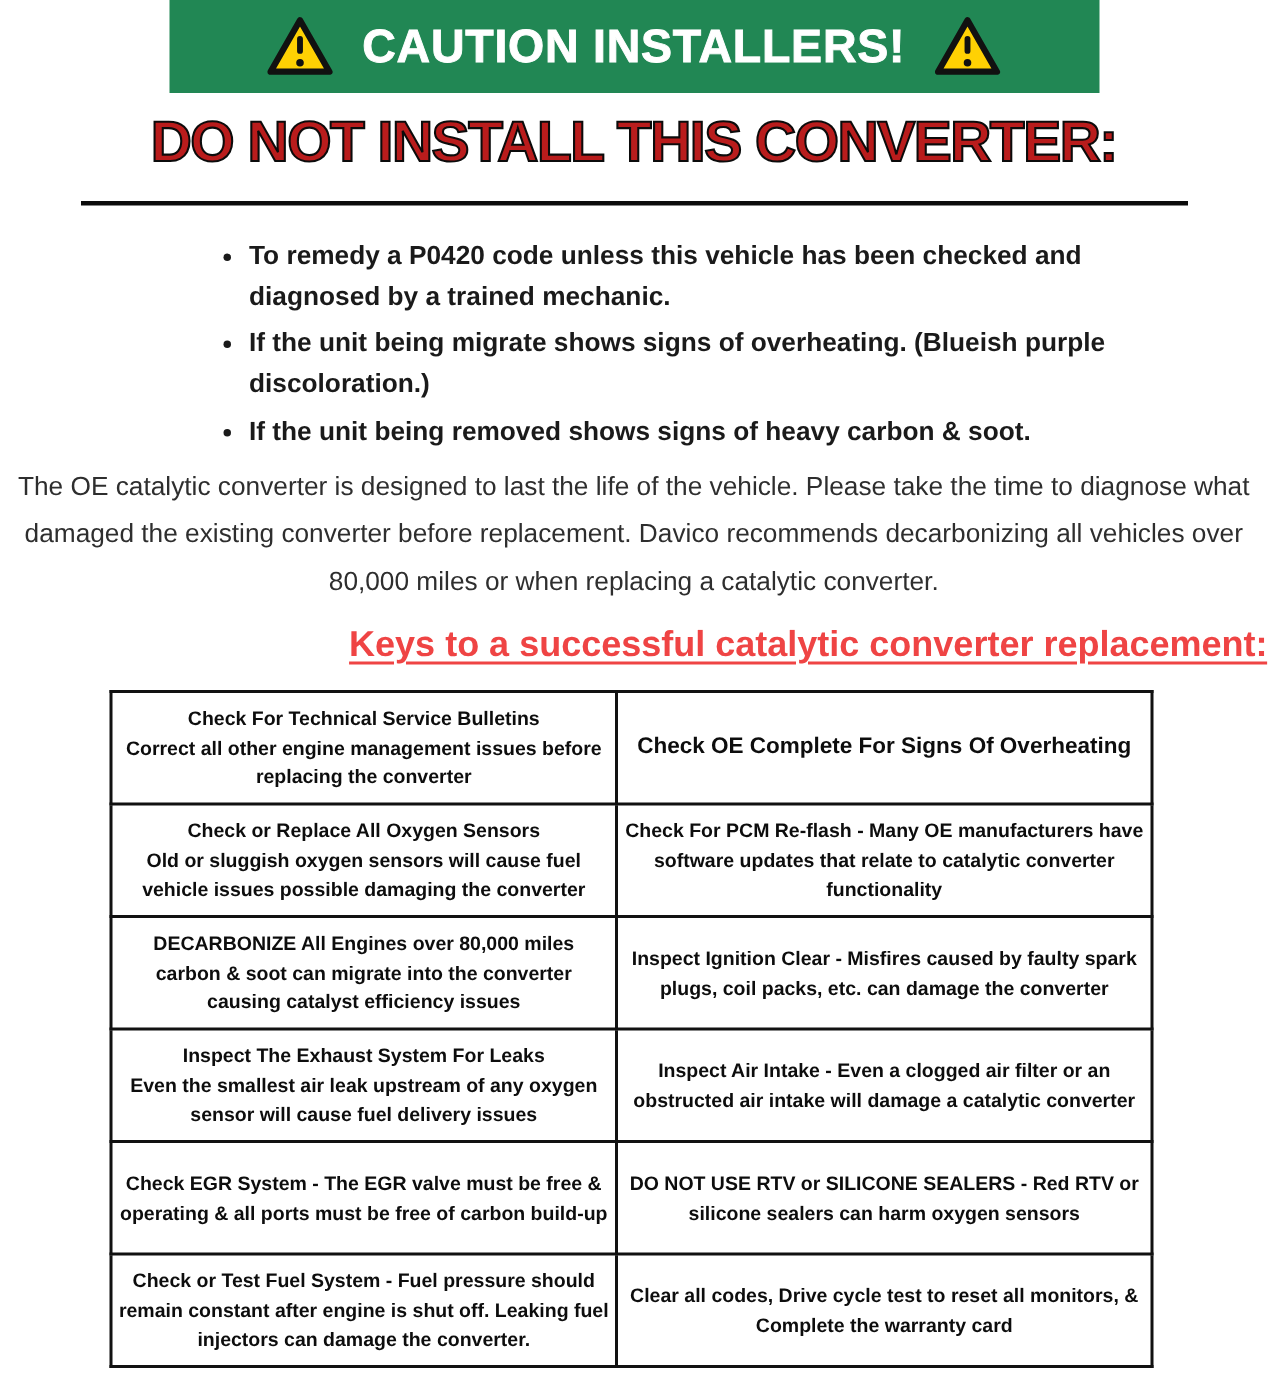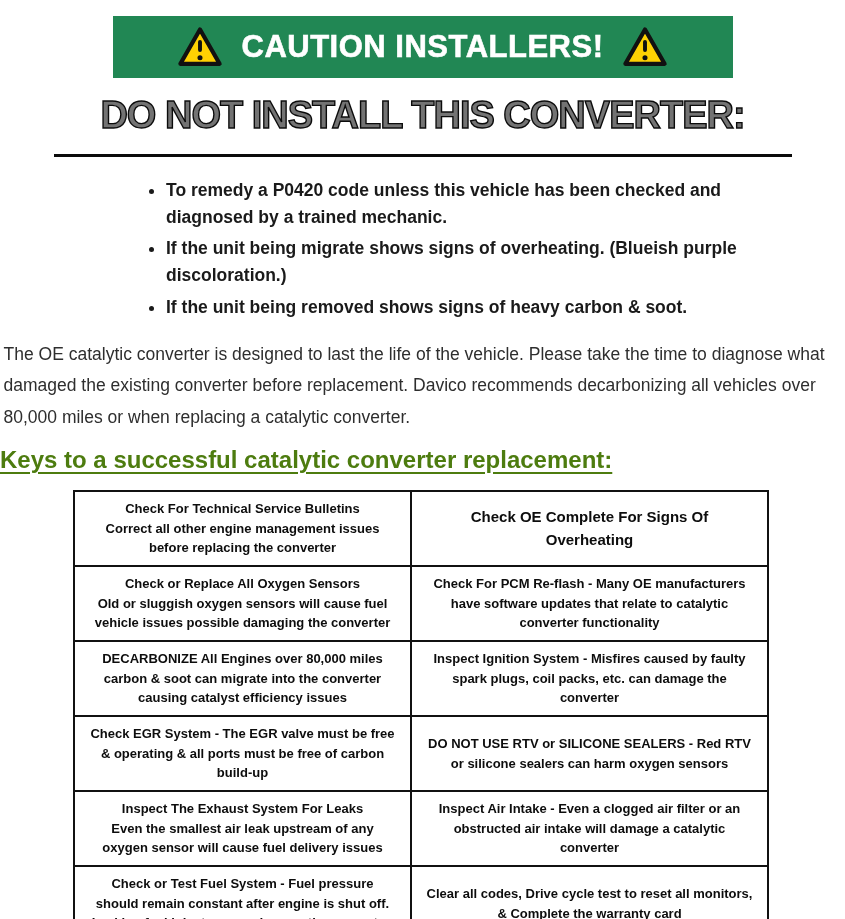--- a/index.html
+++ b/index.html
@@ -14,21 +14,21 @@
     height: 919px;
     background: #ffffff;
     overflow: hidden;
     position: relative;
   }
 
   
   .banner {
     width: 620px;
     height: 62px;
-    margin: 16px auto;
+    margin: 0 auto;
     background: #218754;
     display: flex;
     align-items: center;
     justify-content: center;
     gap: 19px;
   }
   .banner h1 {
     color: #ffffff;
     font-size: 31px;
     font-weight: bold;
@@ -39,21 +39,21 @@
   .warn-icon { width: 46px; height: 42px; display: block; }
 
   
   .headline {
     margin-top: 12px;
     text-align: center;
     font-size: 38px;
     font-weight: bold;
     letter-spacing: -1px;
     -webkit-text-stroke: 1.4px #0b0b0b;
-    color: #737373;
+    color: #b91c1c;
   }
 
   .divider {
     border: none;
     border-top: 3px solid #0b0b0b;
     width: 738px;
     margin: 17px auto 0 auto;
   }
 
   
@@ -66,34 +66,35 @@
   .warning-list li {
     font-size: 17.5px;
     font-weight: bold;
     line-height: 1.55;
     color: #1a1a1a;
     margin-bottom: 4px;
   }
 
   
   .intro {
-    margin: 18px auto 0 auto;
+    margin: 8px auto 0 auto;
     width: 838px;
+    text-align: center;
     font-size: 17.5px;
     line-height: 1.8;
     color: #2e2e2e;
   }
 
   
   .keys-heading {
     margin-top: 13px;
-    text-align: left;
+    text-align: right;
     font-size: 24px;
     font-weight: bold;
-    color: #4d7c0f;
+    color: #ef4444;
   }
   .keys-heading span {
     text-decoration: underline;
     text-decoration-thickness: 2px;
     text-underline-offset: 4px;
   }
 
   
   .keys-table {
     margin: 16px 0 0 73px;
@@ -104,21 +105,21 @@
   .keys-table col.left-col  { width: 337px; }
   .keys-table col.right-col { width: 357px; }
   .keys-table td {
     border: 2px solid #111;
     height: 75px;
     text-align: center;
     vertical-align: middle;
     font-weight: bold;
     font-size: 13px;
     line-height: 1.5;
-    padding: 4px 14px;
+    padding: 4px 4px;
     white-space: pre-line;
     color: #0d0d0d;
   }
   .keys-table tr:first-child td.cell-right { font-size: 15px; }
 </style>
 </head>
 <body>
 
 <div class="page">
 
@@ -163,30 +164,30 @@
 Correct all other engine management issues before replacing the converter</td>
         <td class="cell-right">Check OE Complete For Signs Of Overheating</td>
       </tr>
       <tr>
         <td class="cell-left">Check or Replace All Oxygen Sensors
 Old or sluggish oxygen sensors will cause fuel vehicle issues possible damaging the converter</td>
         <td class="cell-right">Check For PCM Re-flash - Many OE manufacturers have software updates that relate to catalytic converter functionality</td>
       </tr>
       <tr>
         <td class="cell-left">DECARBONIZE All Engines over 80,000 miles carbon &amp; soot can migrate into the converter causing catalyst efficiency issues</td>
-        <td class="cell-right">Inspect Ignition System - Misfires caused by faulty spark plugs, coil packs, etc. can damage the converter</td>
-      </tr>
-      <tr>
-        <td class="cell-left">Check EGR System - The EGR valve must be free &amp; operating &amp; all ports must be free of carbon build-up</td>
-        <td class="cell-right">DO NOT USE RTV or SILICONE SEALERS - Red RTV or silicone sealers can harm oxygen sensors</td>
+        <td class="cell-right">Inspect Ignition Clear - Misfires caused by faulty spark plugs, coil packs, etc. can damage the converter</td>
       </tr>
       <tr>
         <td class="cell-left">Inspect The Exhaust System For Leaks
 Even the smallest air leak upstream of any oxygen sensor will cause fuel delivery issues</td>
         <td class="cell-right">Inspect Air Intake - Even a clogged air filter or an obstructed air intake will damage a catalytic converter</td>
+      </tr>
+      <tr>
+        <td class="cell-left">Check EGR System - The EGR valve must be free &amp; operating &amp; all ports must be free of carbon build-up</td>
+        <td class="cell-right">DO NOT USE RTV or SILICONE SEALERS - Red RTV or silicone sealers can harm oxygen sensors</td>
       </tr>
       <tr>
         <td class="cell-left">Check or Test Fuel System - Fuel pressure should remain constant after engine is shut off.  Leaking fuel injectors can damage the converter.</td>
         <td class="cell-right">Clear all codes,  Drive cycle test to reset all monitors, &amp; Complete the warranty card</td>
       </tr>
     </tbody>
   </table>
 
 </div>
 

